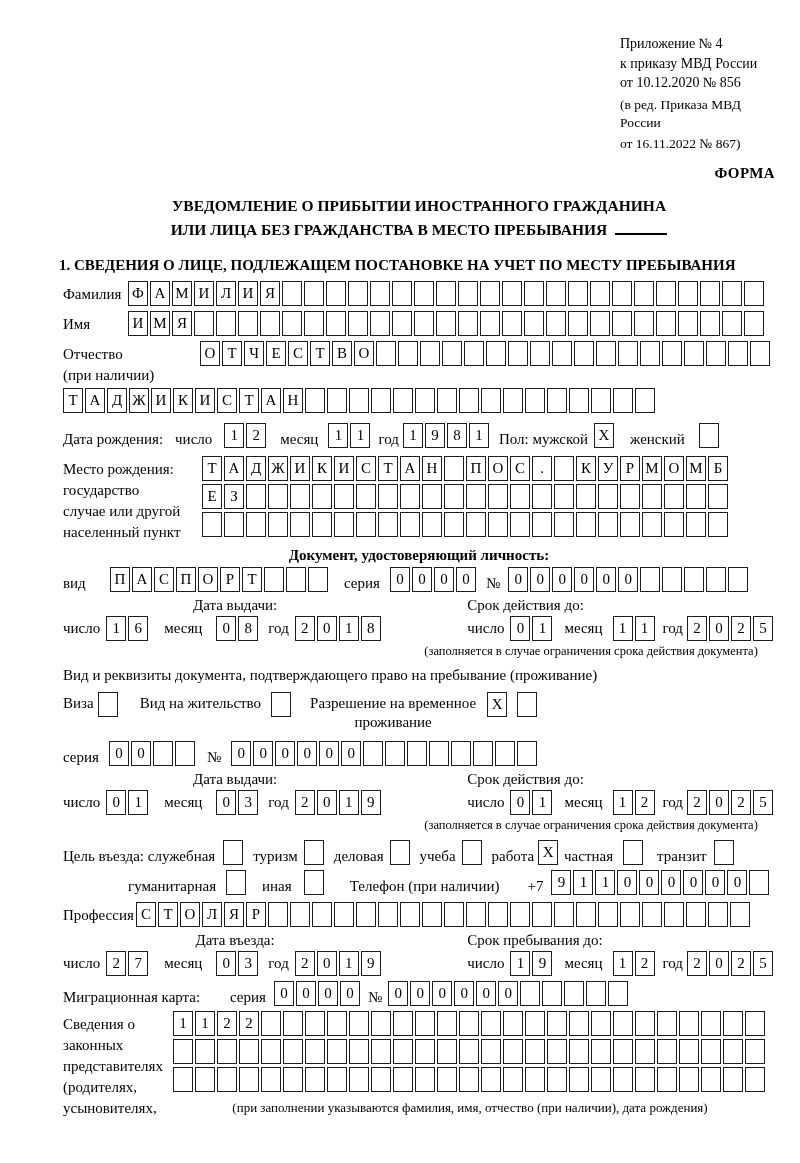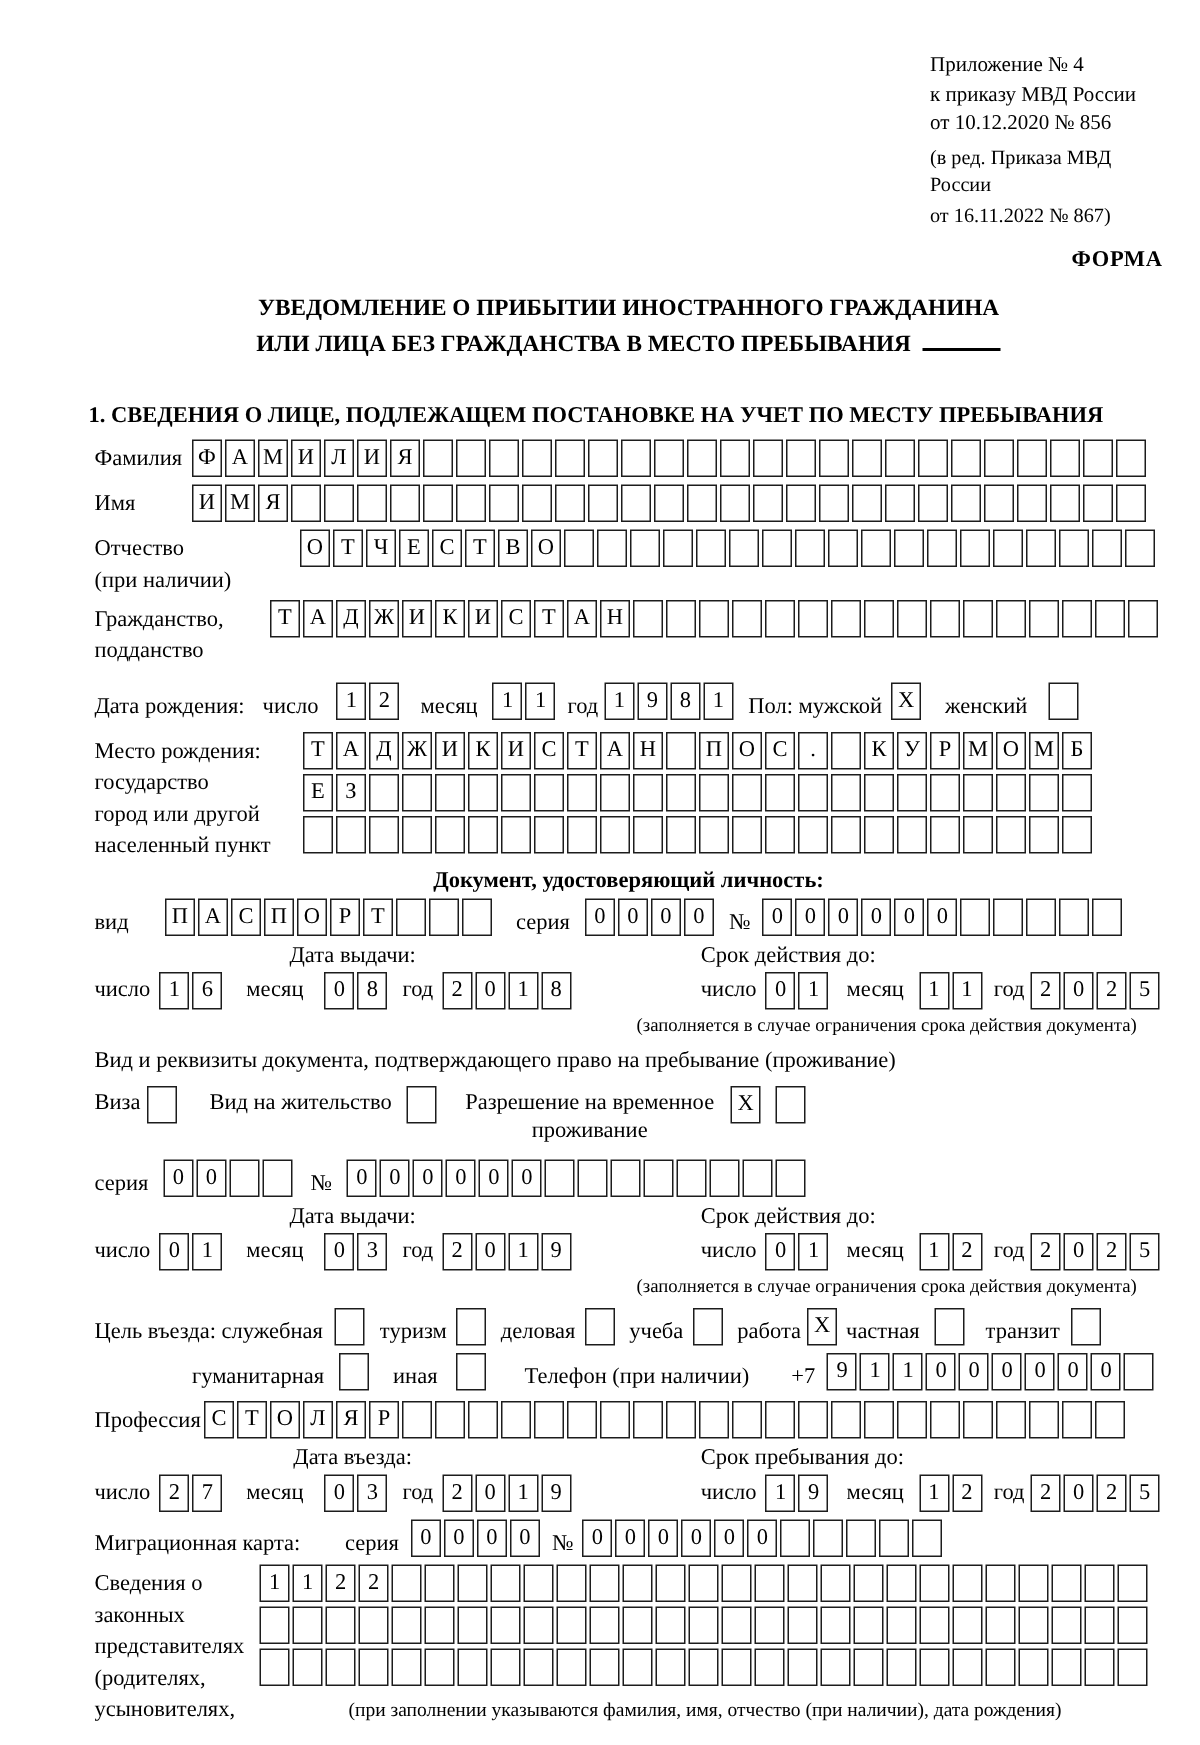--- a/index.html
+++ b/index.html
@@ -11,21 +11,21 @@
   }
   .page { position:relative; width:800px; height:1163px; padding:34px 25px 0 63px; background:#fff; }
 
   .hdr { margin-left:557px; font-size:14px; line-height:1.4; }
   .hdr .sub { font-size:13.5px; line-height:1.35; margin-top:3px; }
   .forma { text-align:right; font-weight:bold; margin-top:12px; letter-spacing:.4px; }
 
   .title { text-align:center; font-weight:bold; font-size:15.5px; margin-top:12px; line-height:1.5; }
   .blank-line { display:inline-block; width:52px; border-bottom:2px solid #000; height:14px; margin-left:8px; }
 
-  .sec { font-weight:bold; margin-top:28px; margin-left:-4px; font-size:15px; }
+  .sec { font-weight:bold; margin-top:16px; margin-left:-4px; font-size:15px; }
 
   .frow { display:flex; align-items:flex-start; margin-top:7px; }
   .frow.center-v { align-items:flex-end; }
   .lbl { flex:none; line-height:1.35; padding-top:3px; }
   .lines div { line-height:1.4; }
 
   .grp { display:flex; flex:none; }
   .cell {
     flex:none; width:20px; height:25px; margin-right:2px;
     border:1.4px solid #1c1c1c; background:#fff;
@@ -173,24 +173,20 @@
         <span class="cell"></span>
         <span class="cell"></span>
         <span class="cell"></span>
         <span class="cell"></span>
         <span class="cell"></span>
         <span class="cell"></span>
       </div>
   </div>
 
   <div class="frow" style="margin-top:2px">
-    <div class="lbl lines" style="width:117px">
-      <div>Гражданство,</div>
-      <div>подданство</div>
-    </div>
     <div class="grp">
         <span class="cell">Т</span>
         <span class="cell">А</span>
         <span class="cell">Д</span>
         <span class="cell">Ж</span>
         <span class="cell">И</span>
         <span class="cell">К</span>
         <span class="cell">И</span>
         <span class="cell">С</span>
         <span class="cell">Т</span>
@@ -241,21 +237,21 @@
     <span class="ml14">женский</span>
     <div class="grp ml14">
         <span class="cell"></span>
       </div>
   </div>
 
   <div class="frow" style="margin-top:8px">
     <div class="lbl lines" style="width:139px">
       <div>Место рождения:</div>
       <div>государство</div>
-      <div>город или другой</div>
+      <div>случае или другой</div>
       <div>населенный пункт</div>
     </div>
     <div class="col">
       <div class="grp">
           <span class="cell">Т</span>
           <span class="cell">А</span>
           <span class="cell">Д</span>
           <span class="cell">Ж</span>
           <span class="cell">И</span>
           <span class="cell">К</span>

